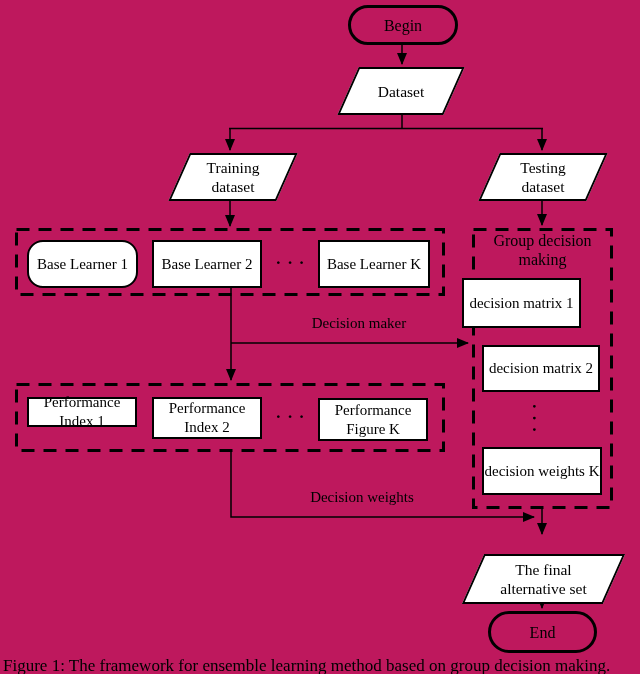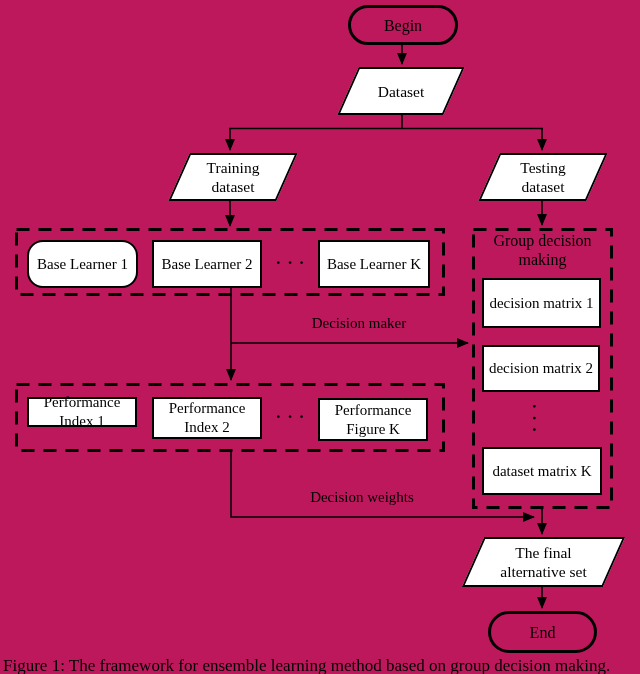--- a/index.html
+++ b/index.html
@@ -82,46 +82,46 @@
   <div class="node box" style="left:152px; top:240px; width:110px; height:48px;">
     <span>Base Learner 2</span>
   </div>
   <div class="dots" style="left:266px; top:249px; width:48px; height:28px;">···</div>
   <div class="node box" style="left:318px; top:240px; width:112px; height:48px;">
     <span>Base Learner K</span>
   </div>
 
   <div class="group-title" style="left:472px; top:231px; width:141px;">Group decision making</div>
 
-  <div class="node box" style="left:482px; top:278px; width:119px; height:50px;justify-content:center;">
+  <div class="node box" style="left:462px; top:278px; width:119px; height:50px;justify-content:center;">
     <span>decision matrix 1</span>
   </div>
   <div class="node box" style="left:482px; top:345px; width:118px; height:47px;">
     <span>decision matrix 2</span>
   </div>
   <div class="dots vdots" style="left:510px; top:404px; width:48px; height:28px;">···</div>
   <div class="node box" style="left:482px; top:447px; width:120px; height:48px;">
-    <span>dataset matrix K</span>
+    <span>decision weights K</span>
   </div>
 
   <div class="floating-label" style="left:306px; top:315px; width:106px;">Decision maker</div>
   <div class="floating-label" style="left:303px; top:489px; width:118px;">Decision weights</div>
 
   <div class="node box" style="left:27px; top:397px; width:110px; height:30px;">
     <span>Performance Index 1</span>
   </div>
   <div class="node box" style="left:152px; top:397px; width:110px; height:42px;">
     <span>Performance Index 2</span>
   </div>
   <div class="dots" style="left:266px; top:403px; width:48px; height:28px;">···</div>
   <div class="node box" style="left:318px; top:398px; width:110px; height:43px;">
     <span>Performance Figure K</span>
   </div>
 
-  <div class="pgram" style="left:473px; top:537px; width:141px; height:50px;">
+  <div class="pgram" style="left:473px; top:554px; width:141px; height:50px;">
     <div class="pgram-shape"></div>
     <div class="pgram-label">The final alternative set</div>
   </div>
 
   <div class="node stadium" style="left:488px; top:611px; width:109px; height:42px;">
     <span>End</span>
   </div>
 
   <div class="caption" style="left:3px; top:656px;">Figure 1: The framework for ensemble learning method based on group decision making.</div>
 

